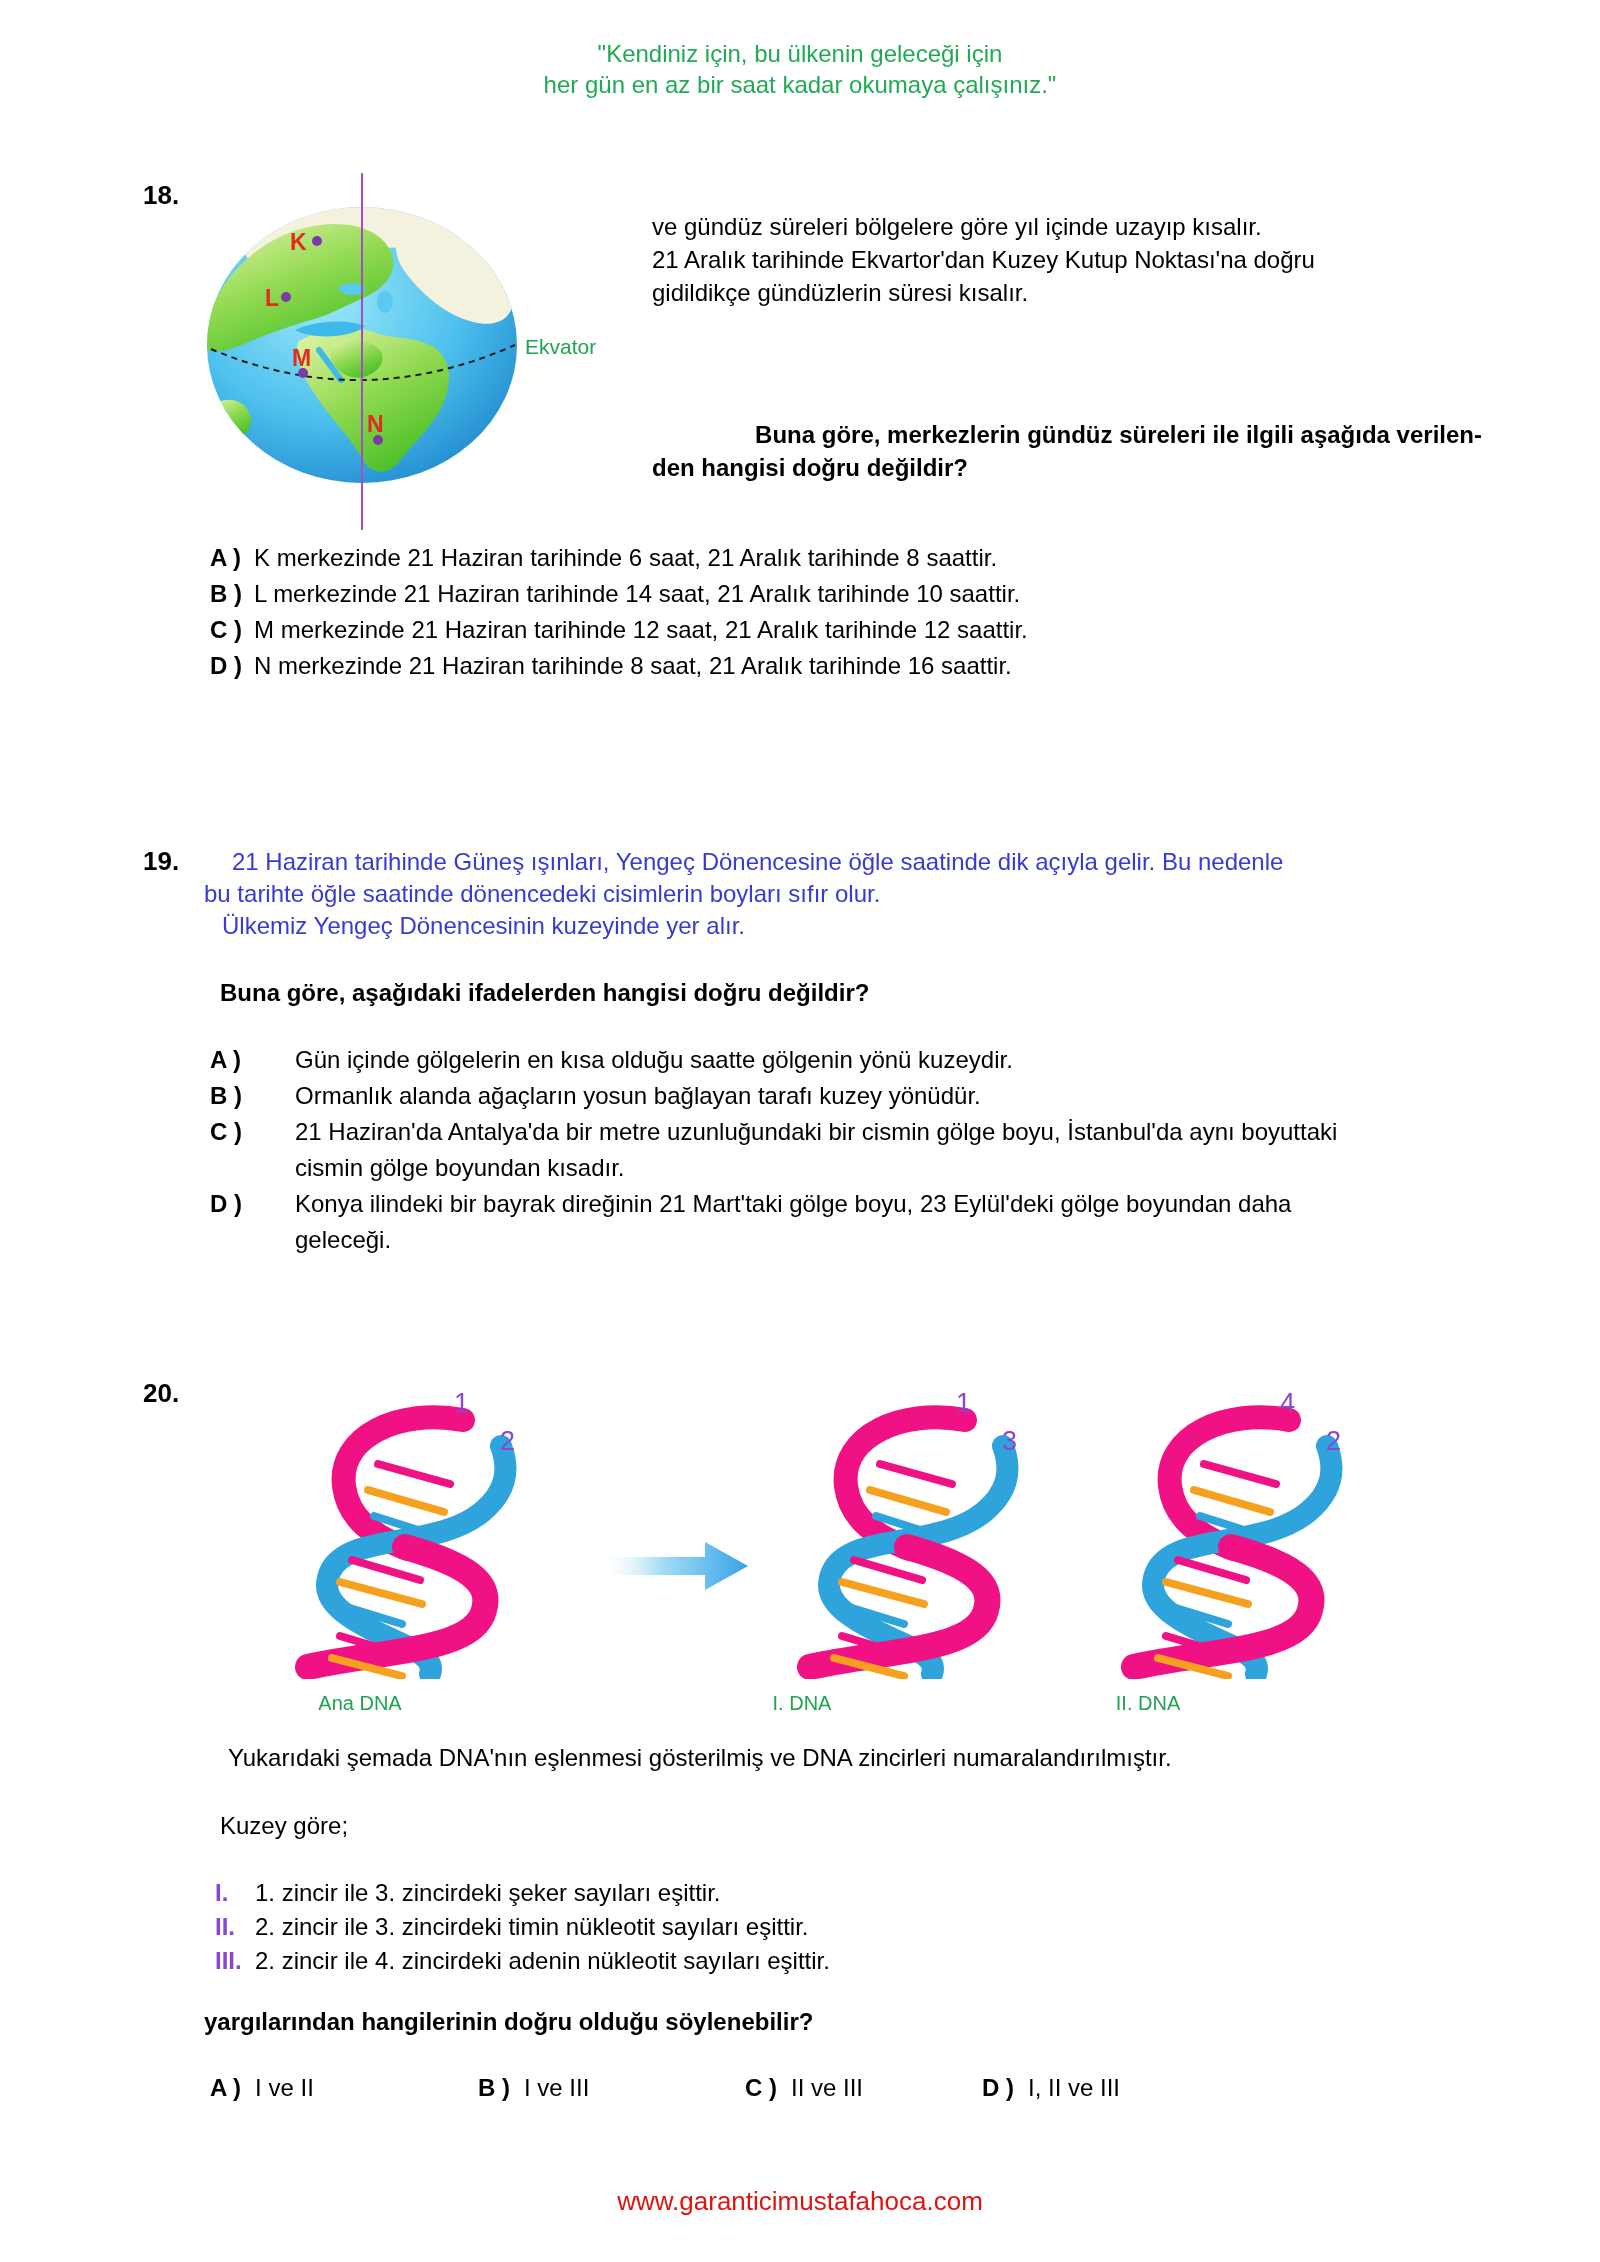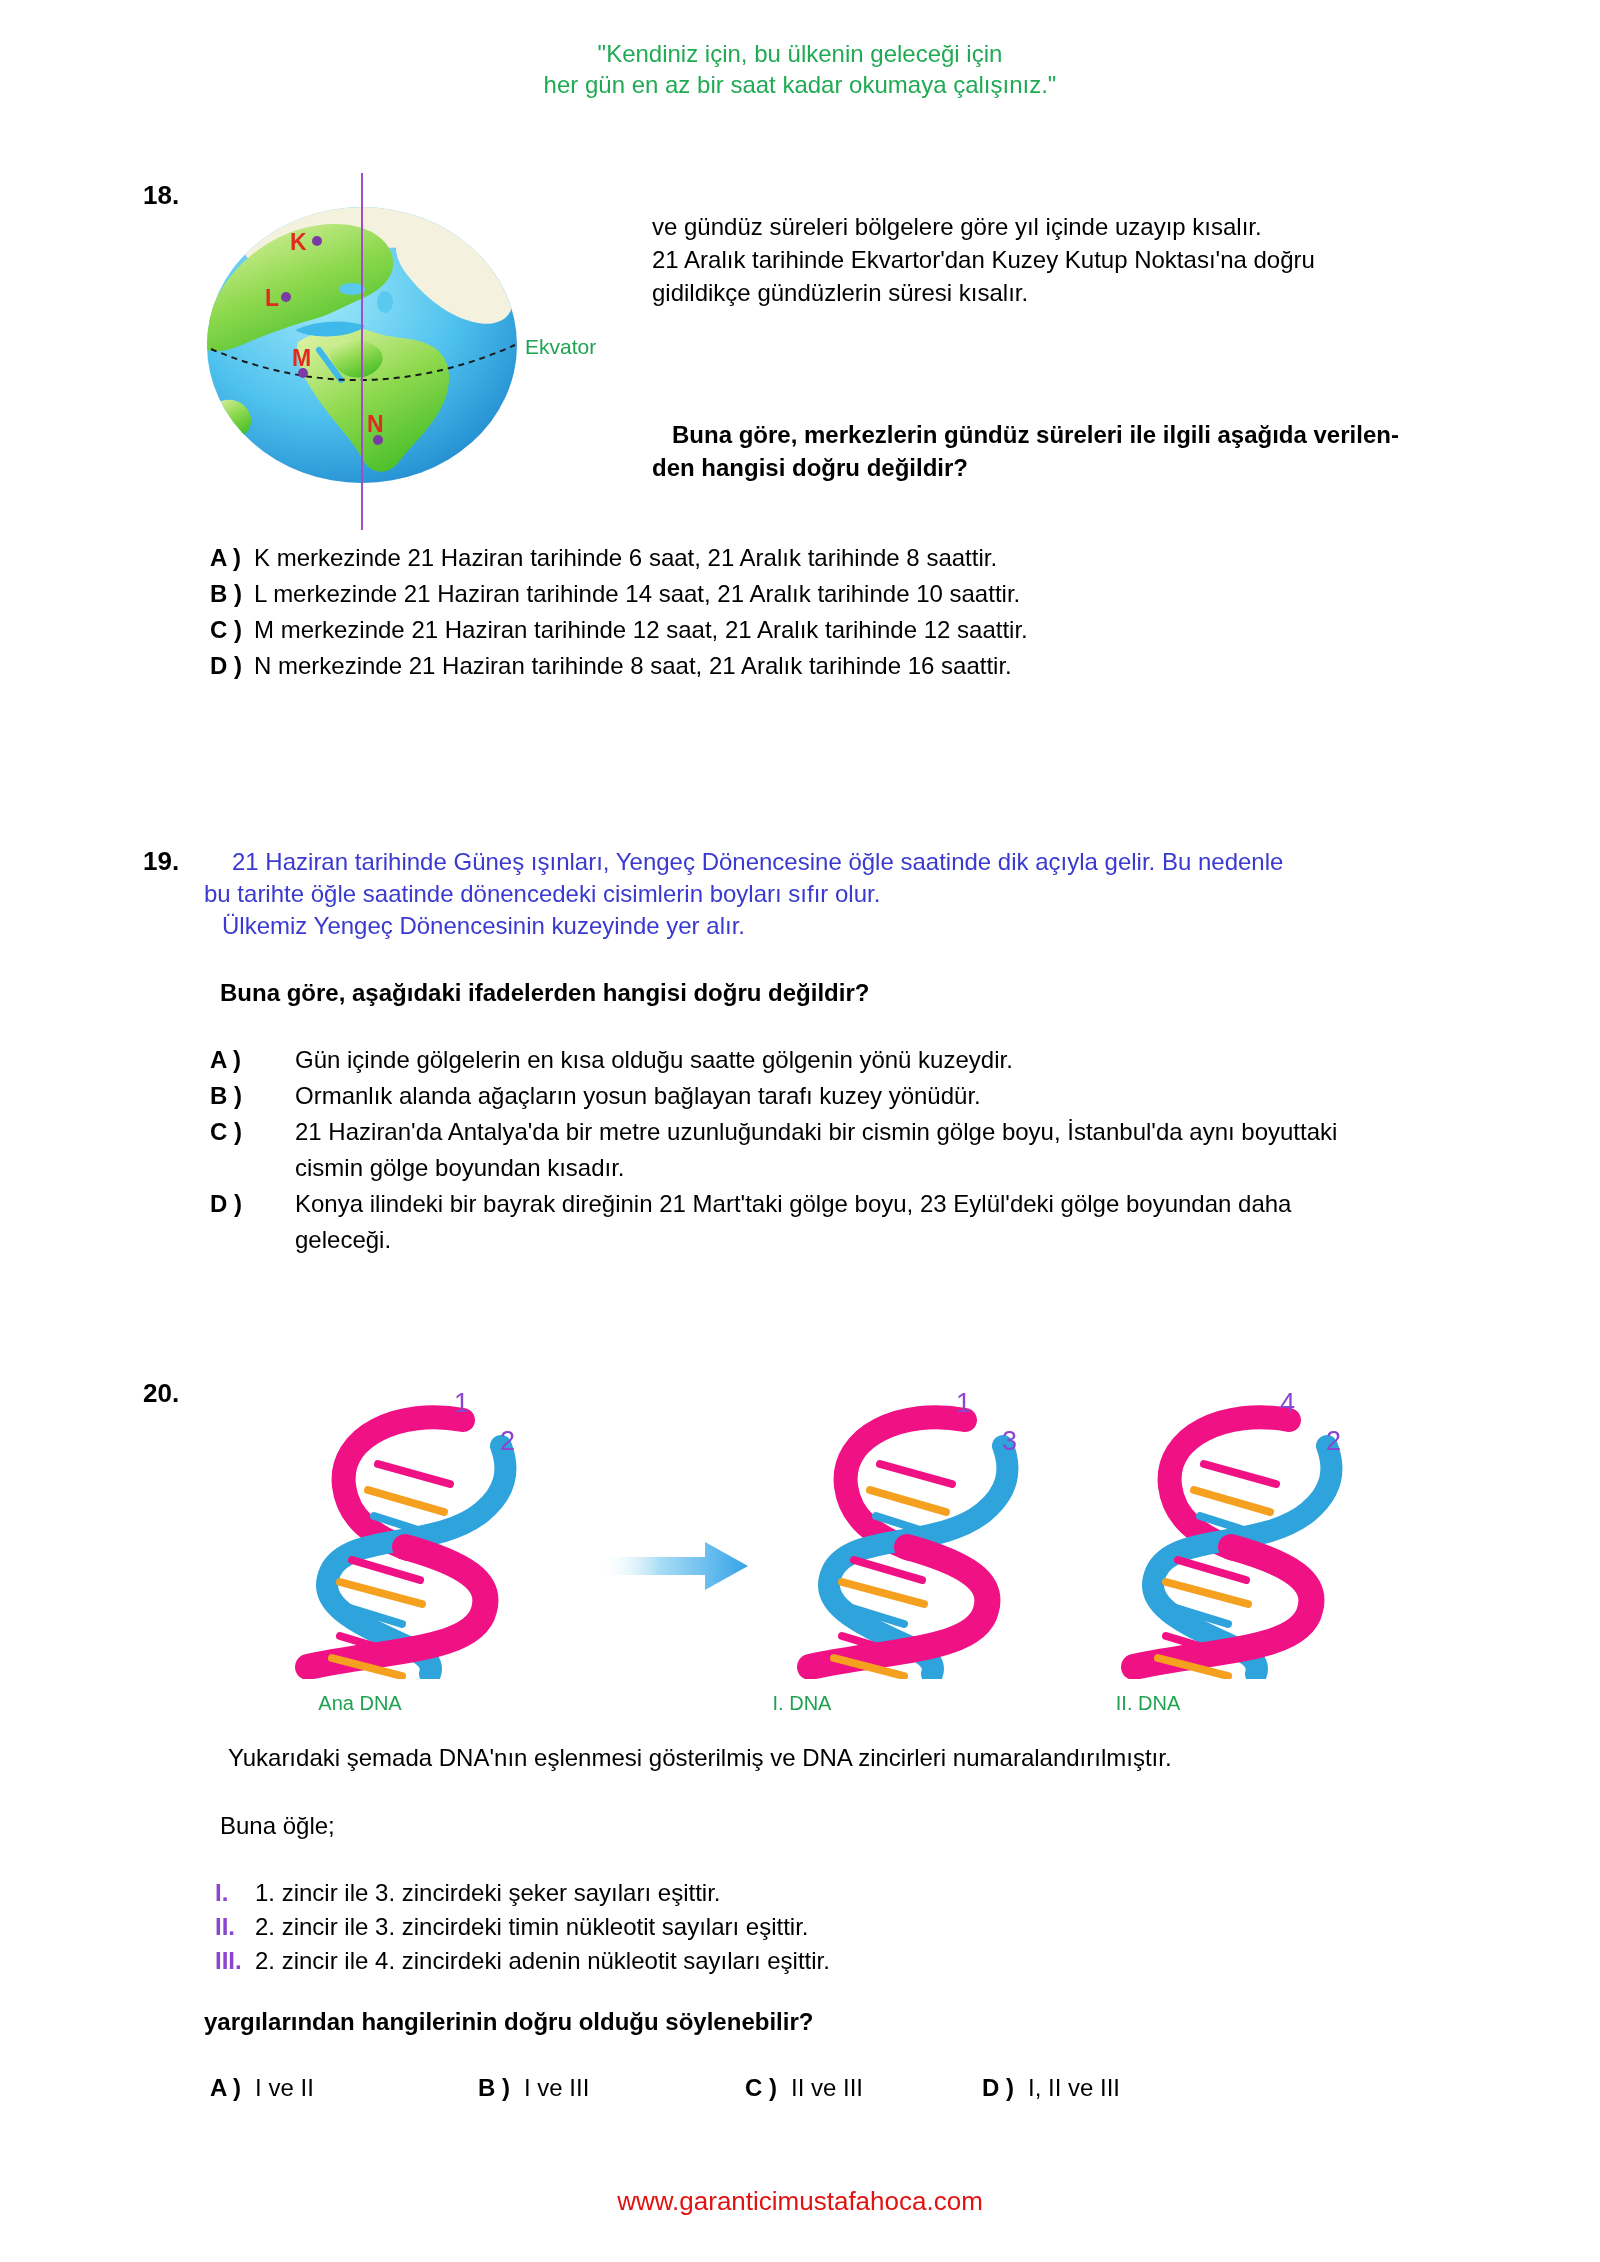--- a/index.html
+++ b/index.html
@@ -14,21 +14,21 @@
                   color:#21AA54; font-size:24px; line-height:31px; }
 
   
   .qnum { position:absolute; font-weight:bold; font-size:26px; }
 
   
   .globe-fig { position:absolute; left:195px; top:168px; width:420px; height:368px; }
   .q18-text  { position:absolute; left:652px; top:210px; width:830px; line-height:33px; }
   .q18-text .first { padding-left:30px; }
   .q18-question { position:absolute; left:652px; top:418px; width:830px; line-height:33px; font-weight:bold; }
-  .q18-question .first { padding-left:20px; }
+  .q18-question .first { padding-left:20px;text-align:right; }
 
   .opt-block { position:absolute; left:210px; }
   .opt-row { display:flex; line-height:36px; }
   .opt-letter { font-weight:bold; width:44px; flex:0 0 44px; }
   .opt-lines div { line-height:36px;margin-left:41px; }
 
   
   .q19-blue { position:absolute; color:#3A3AD0; line-height:32px; white-space:nowrap; }
   .q19-question { position:absolute; left:220px; top:979px; font-weight:bold; }
 
@@ -250,21 +250,21 @@
         <use href="#helix"></use>
       </svg>
     <div class="strand-num strand-top">4</div>
     <div class="strand-num strand-side">2</div>
     <div class="dna-name">II.  DNA</div>
   </div>
 
 </div>
 
 <div class="q20-caption">Yukarıdaki şemada DNA'nın eşlenmesi gösterilmiş ve DNA zincirleri numaralandırılmıştır.</div>
-<div class="q20-lead">Buna öğle;</div>
+<div class="q20-lead">Kuzey göre;</div>
 
 <div class="statements">
   <div class="stmt-row">
     <span class="stmt-num">I.</span>
     <span>1. zincir ile 3. zincirdeki şeker sayıları eşittir.</span>
   </div>
   <div class="stmt-row">
     <span class="stmt-num">II.</span>
     <span>2. zincir ile 3. zincirdeki timin nükleotit sayıları eşittir.</span>
   </div>

